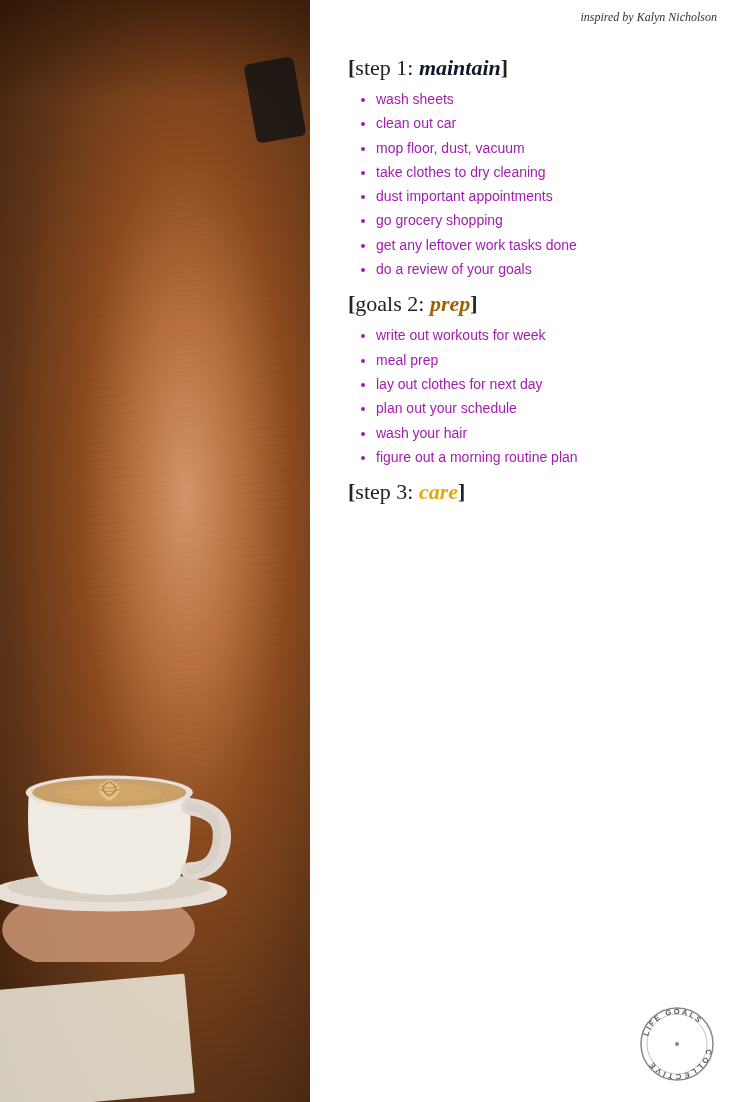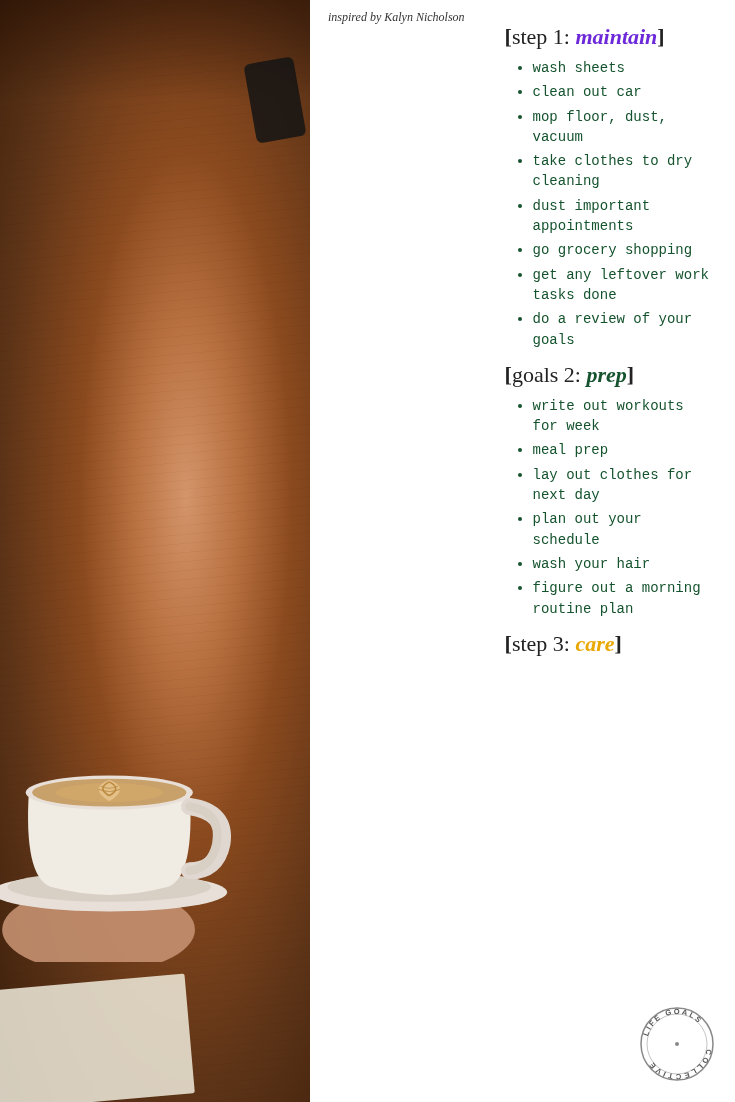--- a/index.html
+++ b/index.html
@@ -34,22 +34,23 @@
       height: 100%;
       background:
         radial-gradient(ellipse at 60% 45%, #d4956a 0%, #b87040 20%, #8b4a1e 40%, #5c3317 70%, #3a1e0a 100%);
       position: relative;
     }
 
     .right-content {
       flex: 1;
       background: #ffffff;
       display: flex;
-      flex-direction: row;
-      position: relative;
+      flex-direction: column;
+      position: relative;
+      margin-left: 16px;
     }
 
     .attribution {
       text-align: right;
       padding: 10px 18px 6px;
       font-size: 12px;
       font-style: italic;
       color: #333;
       font-family: Georgia, serif;
     }
@@ -93,35 +94,35 @@
     .step-header .step-label {
       color: #222;
       font-weight: normal;
     }
 
     .step-header .step-name {
       font-style: italic;
       font-weight: bold;
     }
 
-    .step-name-maintain { color: #6d28d9; }
-    .step-name-prep { color: #14532d; }
+    .step-name-maintain { color: #0f172a; }
+    .step-name-prep { color: #a16207; }
     .step-name-care { color: #e8a800; }
 
     .step-list {
       list-style: disc;
       padding-left: 28px;
       margin-bottom: 6px;
     }
 
     .step-list li {
       font-size: 14px;
-      color: #14532d;
+      color: #a21caf;
       margin-bottom: 4px;
-      font-family: Liberation Mono, monospace;
+      font-family: Liberation Sans, sans-serif;
       line-height: 1.45;
     }
 
     .logo-circle {
       position: absolute;
       bottom: 18px;
       right: 18px;
       width: 80px;
       height: 80px;
     }

